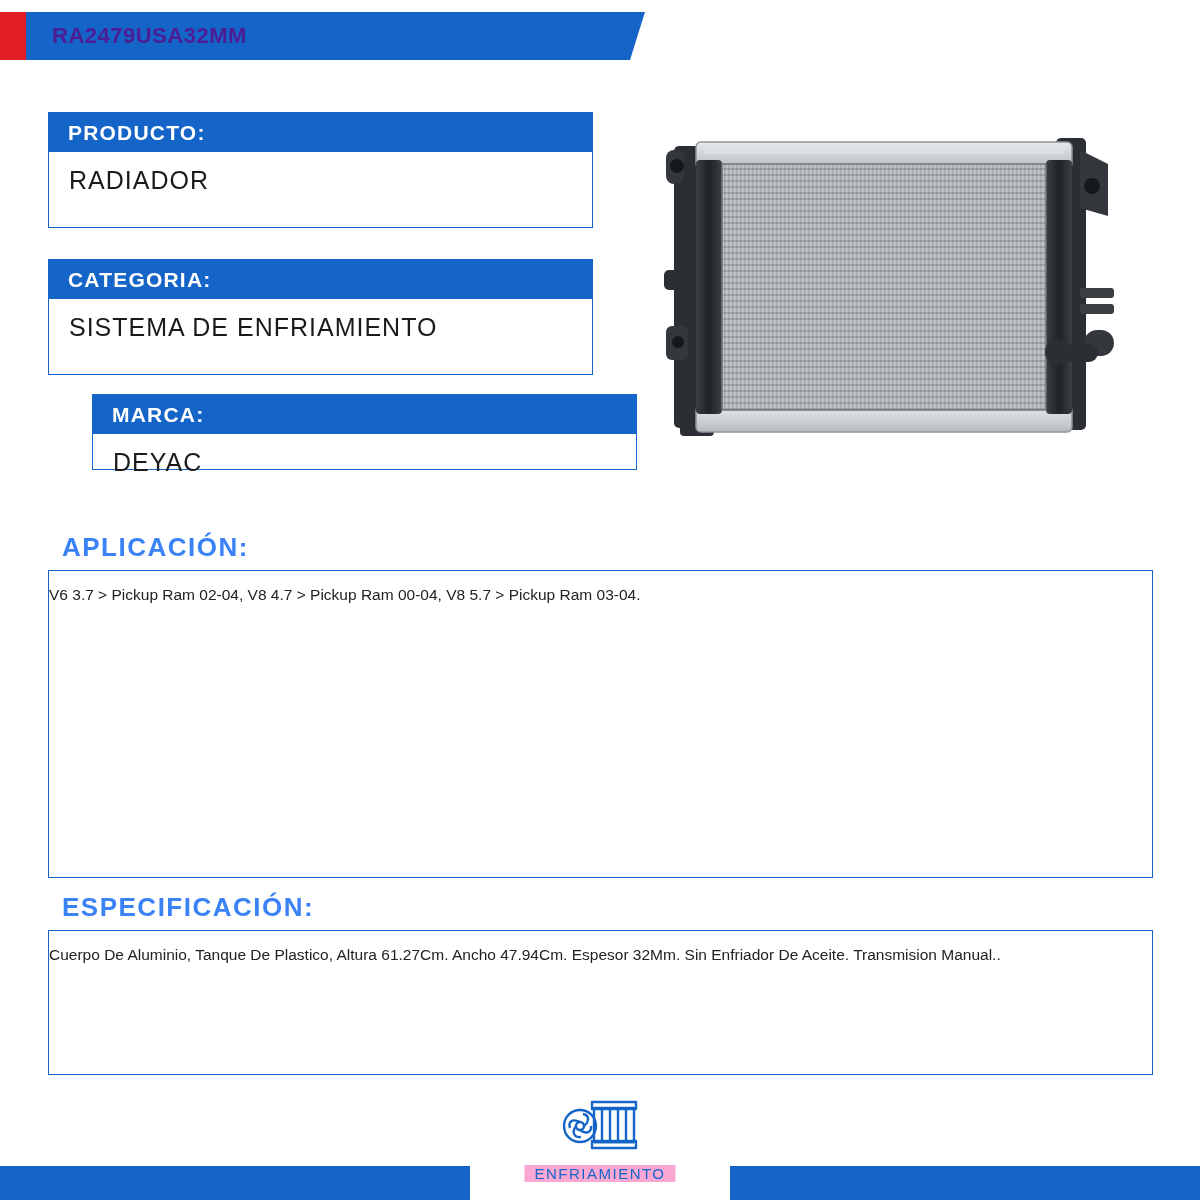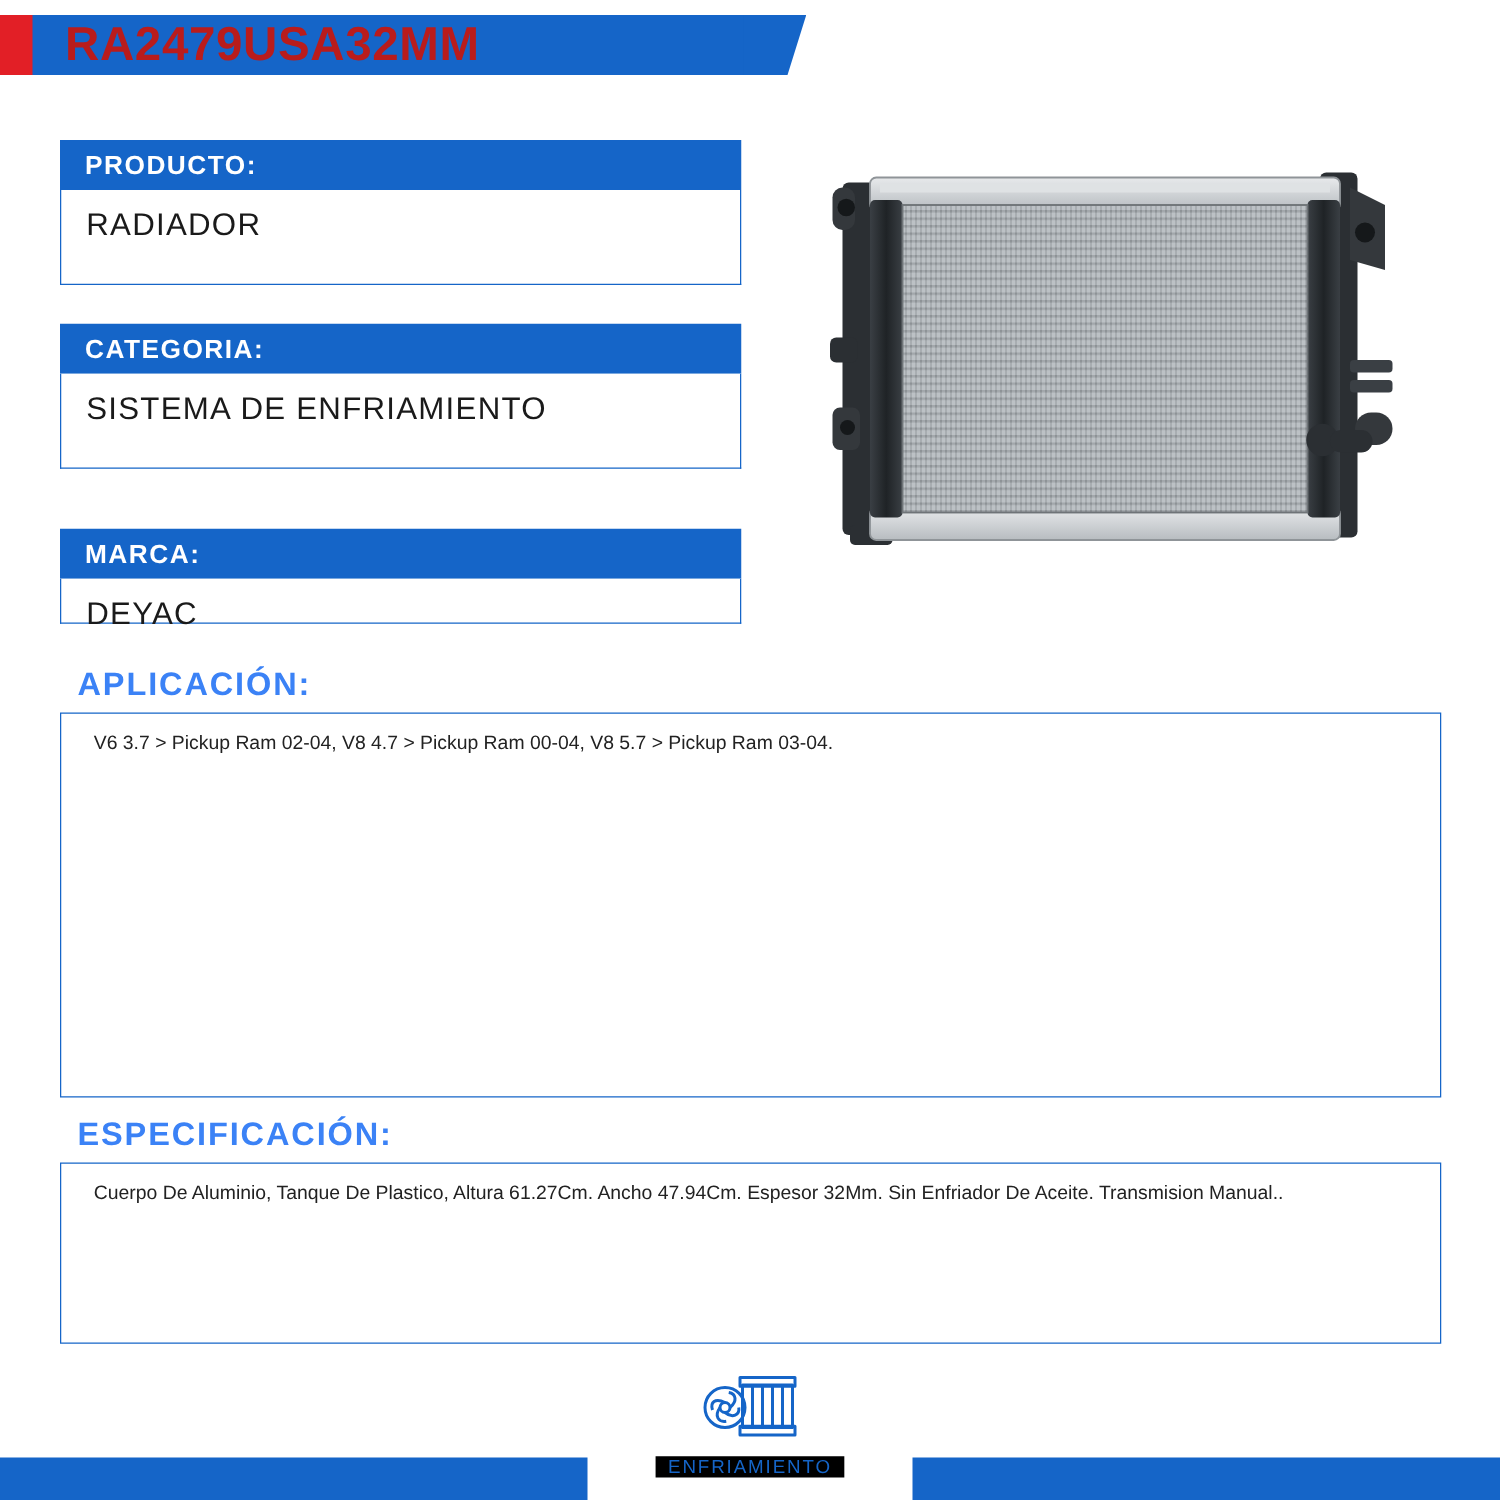--- a/index.html
+++ b/index.html
@@ -40,23 +40,23 @@
     left: 595px; top: 12px;
     width: 50px; height: 48px;
     background: #1565c8;
     clip-path: polygon(0 0, 100% 0, 70% 100%, 0 100%);
   }
   .header-title {
     position: absolute;
     left: 52px; top: 12px;
     height: 35px;
     line-height: 48px;
-    font-size: 38px;
+    font-size: 22px;
     font-weight: bold;
-    color: #b91c1c;
+    color: #4c1d95;
     letter-spacing: 0.5px;
     white-space: nowrap;
     z-index: 3;
   }
 
   
   .field {
     position: absolute;
     left: 48px;
     width: 545px;
@@ -76,21 +76,21 @@
     color: #1a1a1a;
     font-size: 25px;
     letter-spacing: 1px;
     padding: 14px 0 14px 20px;
     background: #ffffff;
   }
   .field-producto { top: 112px; }
   .field-producto .field-value { height: 76px; }
   .field-categoria { top: 259px; }
   .field-categoria .field-value { height: 76px; }
-  .field-marca { top: 423px; }
+  .field-marca { top: 394px; margin-left: 44px; }
   .field-marca .field-value { height: 36px; }
 
   
   .product-image {
     position: absolute;
     left: 660px; top: 120px;
     width: 470px; height: 340px;
   }
 
   
@@ -105,21 +105,21 @@
   .title-aplicacion { top: 532px; }
   .title-especificacion { top: 892px; }
 
   
   .textbox {
     position: absolute;
     left: 48px;
     width: 1105px;
     border: 1px solid #1565c8;
     background: #ffffff;
-    padding: 12px 26px;
+    padding: 12px 0;
     font-size: 15.5px;
     color: #222222;
     line-height: 1.5;
   }
   .box-aplicacion { top: 570px; height: 308px; }
   .box-especificacion { top: 930px; height: 145px; }
 
   
   .footer {
     position: absolute;
@@ -147,21 +147,21 @@
   }
   .footer-text {
     position: absolute;
     left: 50%;
     transform: translateX(-50%);
     bottom: 18px;
     font-size: 15px;
     letter-spacing: 1.5px;
     color: #1565c8;
     font-weight: normal;
-    background: #000000;
+    background: #f9a8d4;
     padding: 0 10px;
   }
 </style>
 </head>
 <body>
 
 <div class="page">
 
   <div class="header">
     <div class="header-blue"></div>

